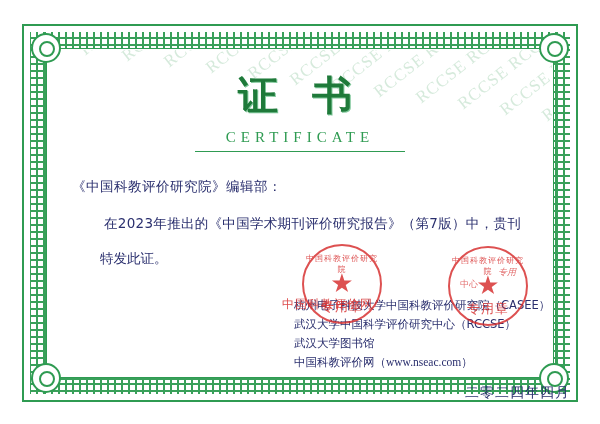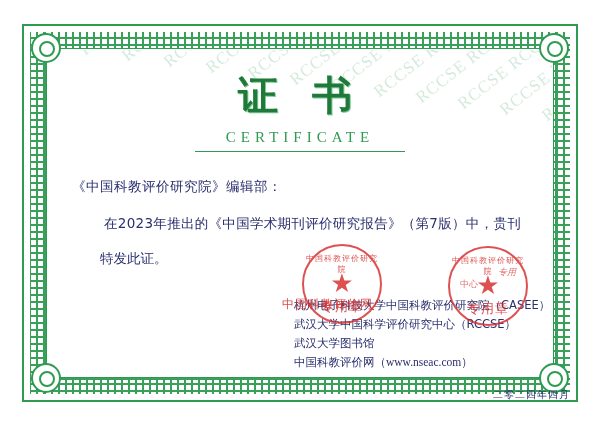--- a/index.html
+++ b/index.html
@@ -179,21 +179,21 @@
     font-family: "Liberation Serif", serif;
     font-size: 11.5px;
     color: #2a2f6e;
   }
 
   .date {
     position: absolute;
     right: 30px;
     bottom: 22px;
     font-family: "DejaVu Sans", sans-serif;
-    font-size: 10px;
+    font-size: 14px;
     color: #2a2f6e;
     letter-spacing: 1px;
   }
 
   
   .seal {
     position: absolute;
     border: 2.5px solid #d62b2b;
     border-radius: 50%;
     color: #d62b2b;

